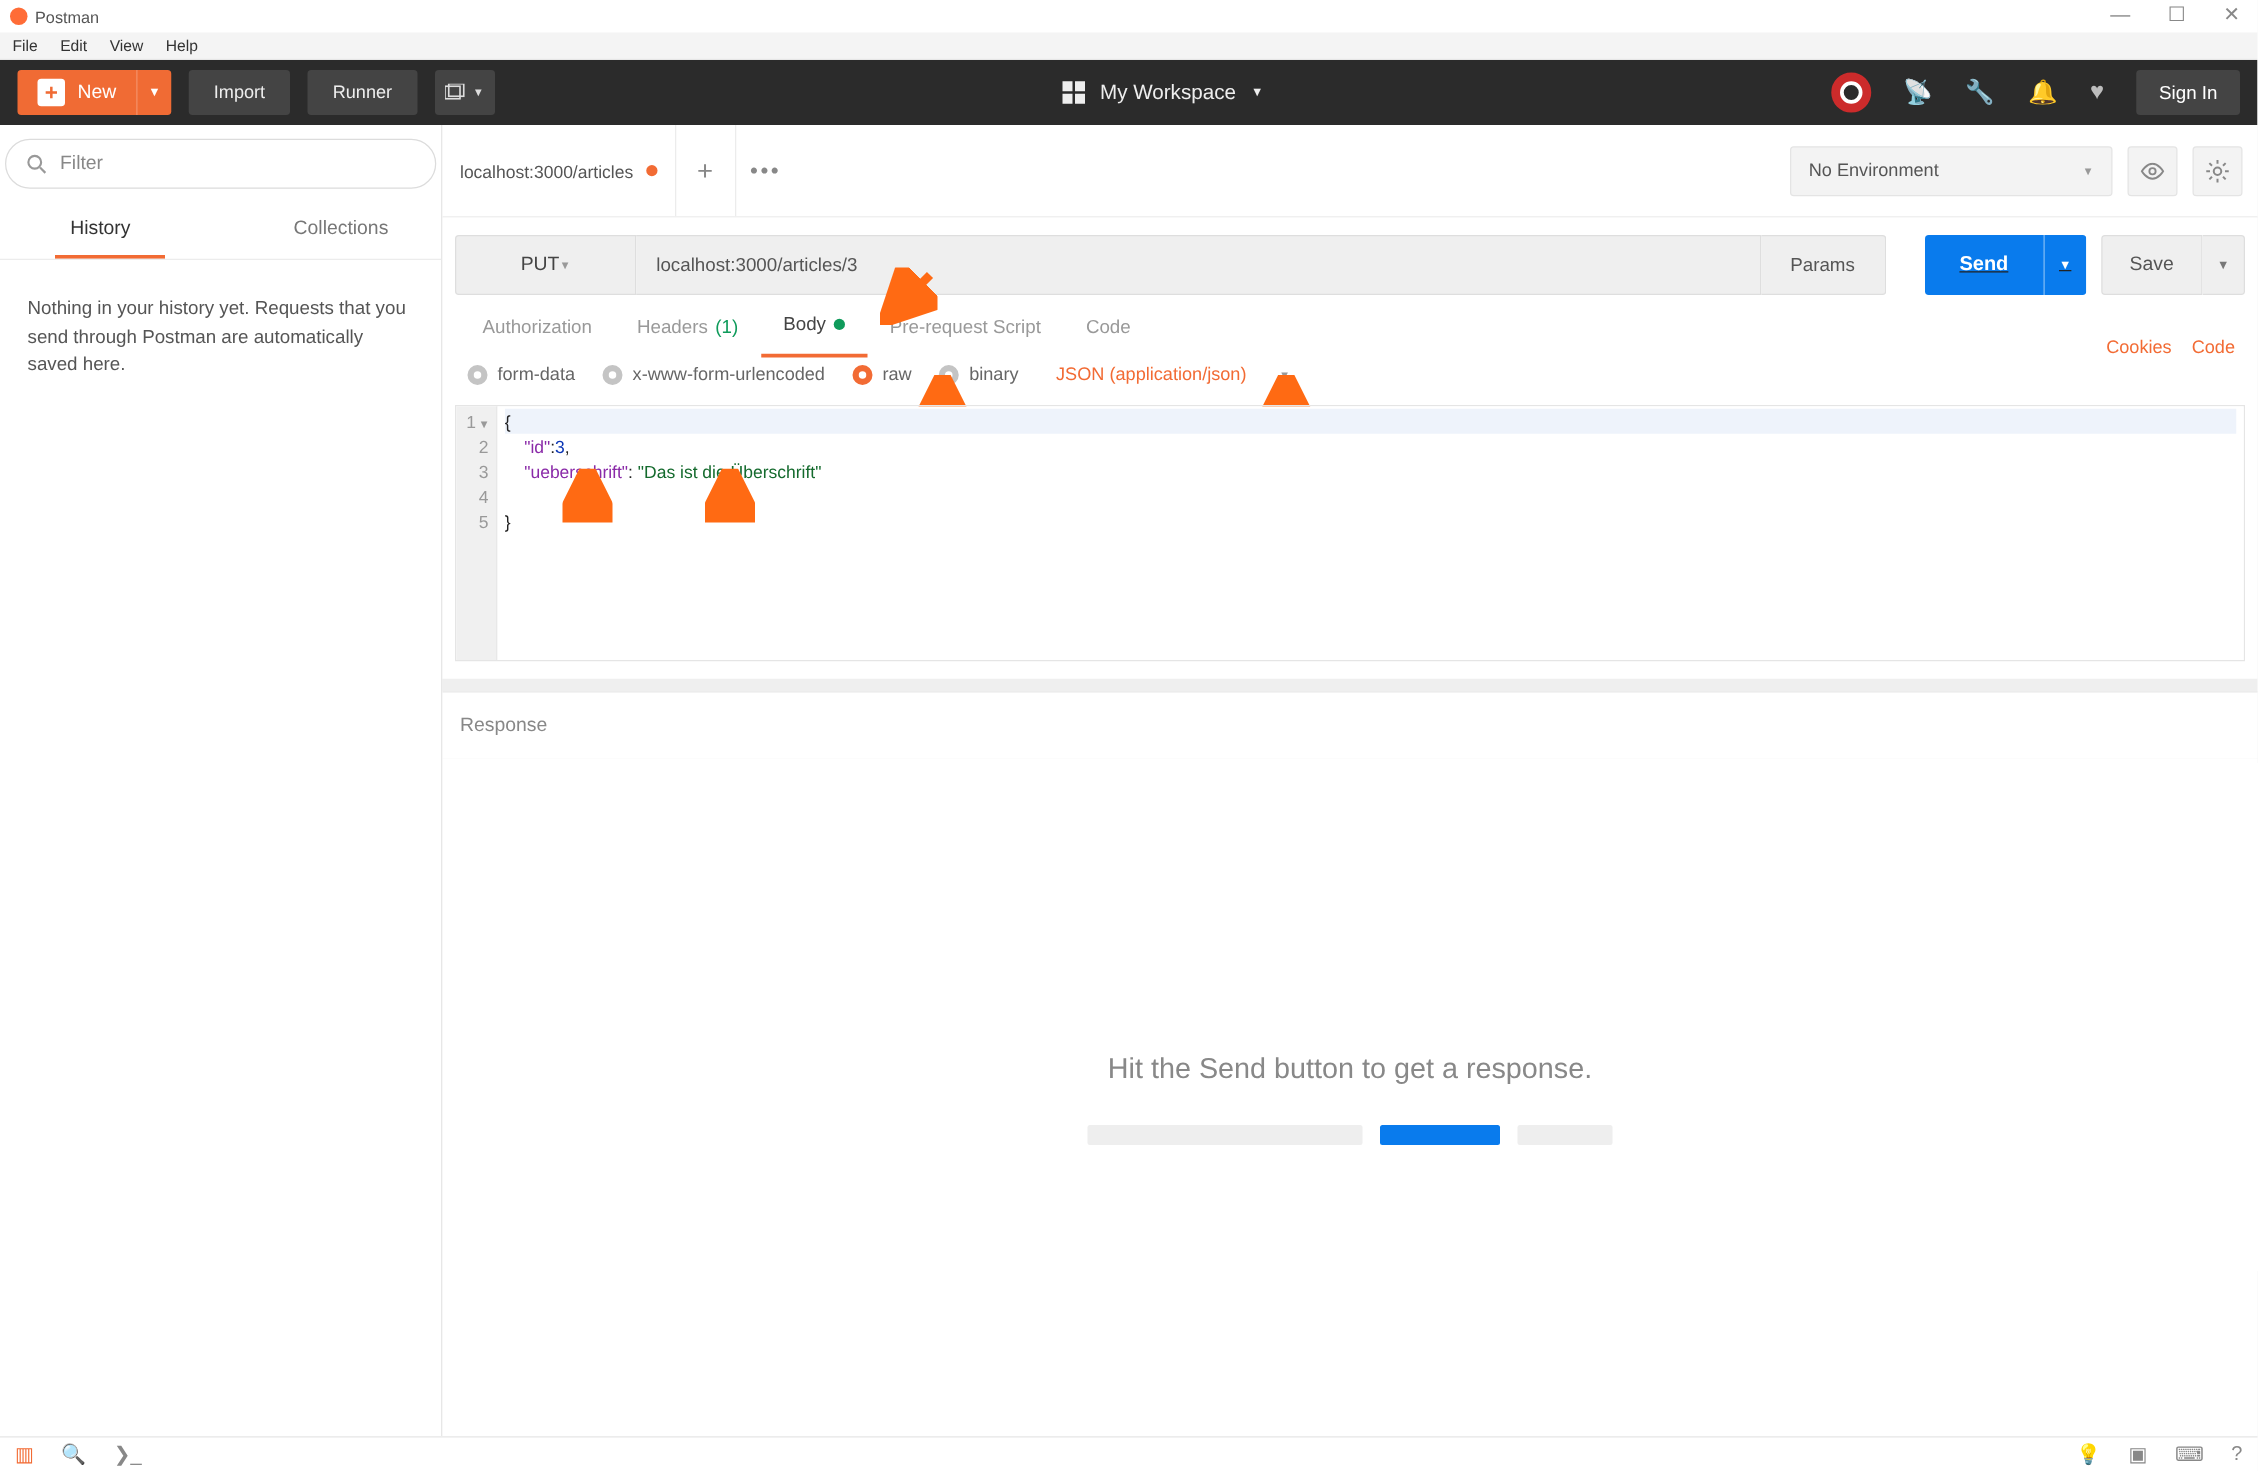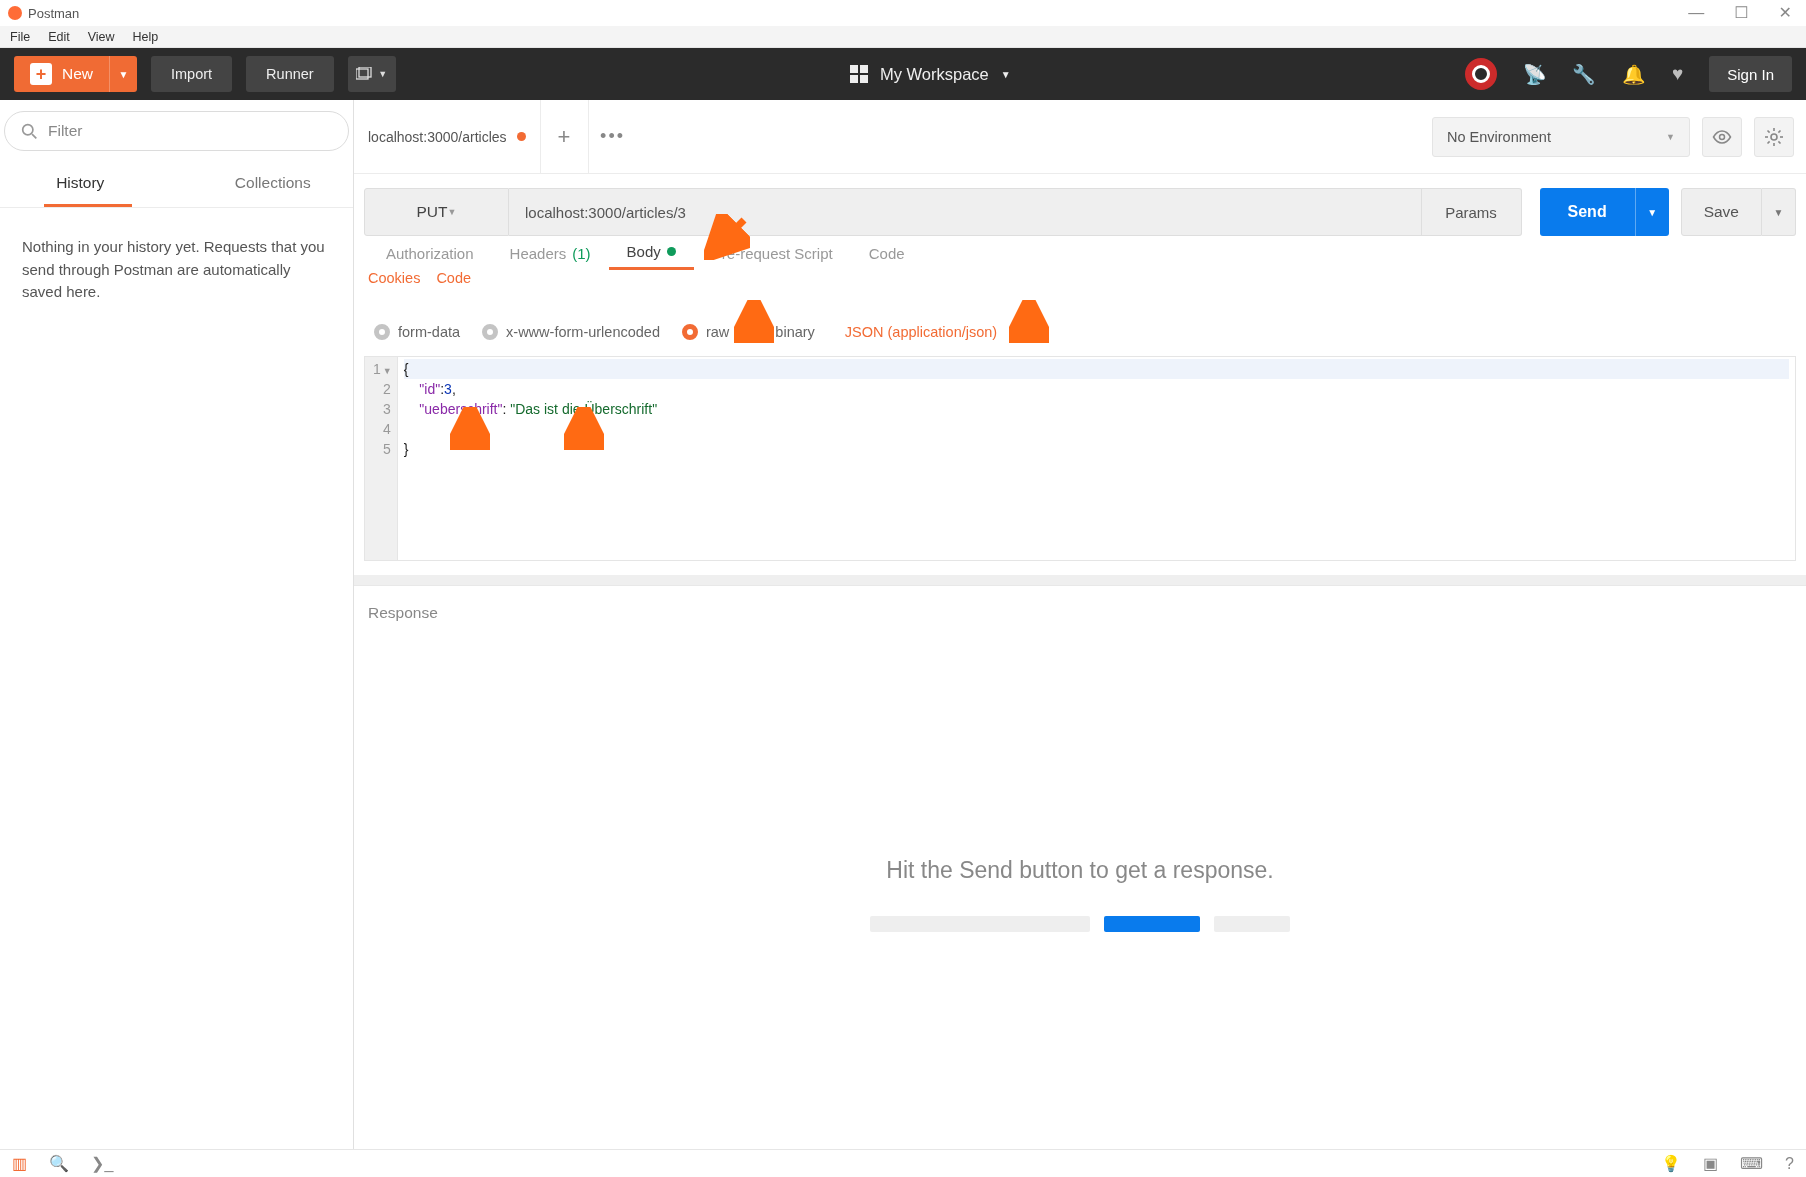--- a/index.html
+++ b/index.html
@@ -53,39 +53,39 @@
   .ellipsis-tab { width: 48px; display: flex; align-items: center; justify-content: center; color: #888; font-size: 18px; letter-spacing: 2px; }
   .tab-row-right { display: flex; align-items: center; gap: 12px; }
   .env-select { width: 258px; height: 40px; background: #f3f3f3; border: 1px solid #e4e4e4; border-radius: 3px; display: flex; align-items: center; justify-content: space-between; padding: 0 14px; font-size: 14.5px; color: #555; }
   .sq-btn { width: 40px; height: 40px; background: #f3f3f3; border: 1px solid #e4e4e4; border-radius: 3px; display: flex; align-items: center; justify-content: center; color: #777; font-size: 18px; }
 
   .req-panel { background: #fff; margin: 0; padding: 14px 10px 0 10px; }
   .req-bar { display: flex; align-items: stretch; height: 48px; gap: 0; }
   .method-btn { width: 145px; background: #efefef; border: 1px solid #dedede; border-radius: 3px 0 0 3px; display: flex; align-items: center; justify-content: center; font-size: 15.5px; color: #444; font-weight: 500; }
   .url-input { flex: 1; background: #efefef; border: 1px solid #dedede; border-left: none; display: flex; align-items: center; padding: 0 16px; font-size: 15px; color: #555; }
   .params-btn { width: 100px; background: #efefef; border: 1px solid #dedede; border-left: none; border-radius: 0 3px 3px 0; display: flex; align-items: center; justify-content: center; font-size: 15px; color: #555; }
-  .send-group { display: flex; margin-left: 18px; }
+  .send-group { display: flex; margin-left: 31px; text-decoration: underline; }
   .send-btn { background: #097bed; color: #fff; padding: 0 28px; display: flex; align-items: center; font-size: 16px; font-weight: 600; border-radius: 3px 0 0 3px; }
   .send-drop { background: #097bed; border-left: 1px solid rgba(255,255,255,0.35); width: 34px; display: flex; align-items: center; justify-content: center; color: #fff; font-size: 10px; border-radius: 0 3px 3px 0; }
   .save-group { display: flex; margin-left: 12px; }
   .save-btn { background: #efefef; border: 1px solid #dedede; color: #555; padding: 0 22px; display: flex; align-items: center; font-size: 15.5px; border-radius: 3px 0 0 3px; }
   .save-drop { background: #efefef; border: 1px solid #dedede; border-left: none; width: 34px; display: flex; align-items: center; justify-content: center; color: #777; font-size: 10px; border-radius: 0 3px 3px 0; }
 
-  .req-subtabs-row { display: flex; align-items: flex-start; justify-content: space-between; height: 50px; padding: 0 4px; flex-direction: column; }
+  .req-subtabs-row { display: flex; align-items: flex-end; justify-content: space-between; height: 50px; padding: 0 4px; }
   .req-subtabs { display: flex; align-items: center; gap: 0; font-size: 15px; color: #999; height: 100%; }
   .subtab { padding: 0 18px; height: 100%; display: flex; align-items: center; gap: 6px; cursor: pointer; }
   .subtab.active { color: #444; border-bottom: 3px solid #f26b34; }
   .headers-count { color: #0f9b5b; }
   .dot-green { width: 9px; height: 9px; border-radius: 50%; background: #0f9b5b; }
   .subtabs-right { display: flex; gap: 16px; font-size: 14.5px; color: #f26b34; padding-right: 4px; }
 
   .body-type-row { display: flex; align-items: center; gap: 22px; padding: 6px 10px 16px 10px; font-size: 14.5px; color: #666; }
   .radio { width: 16px; height: 16px; border-radius: 50%; border: 5px solid #c4c4c4; background: #fff; }
   .radio.sel { border: 5px solid #f26b34; }
-  .radio-item { display: flex; align-items: center; gap: 8px; margin-top: 32px; }
+  .radio-item { display: flex; align-items: center; gap: 8px; }
   .content-type { color: #f26b34; margin-left: 8px; }
 
   .code-editor { border: 1px solid #e5e5e5; height: 205px; display: flex; font-family: Consolas, Menlo, monospace; font-size: 14px; margin: 0 0 14px 0; overflow: hidden; }
   .gutter { background: #f0f0f0; color: #999; text-align: right; padding: 2px 6px 0 8px; line-height: 20px; user-select: none; border-right: 1px solid #e5e5e5; min-width: 30px; }
   .gutter .ln { height: 20px; }
   .gutter .fold { display: inline-block; width: 8px; color: #999; font-size: 9px; margin-left: 2px; }
   .code { padding: 2px 6px 0 6px; line-height: 20px; flex: 1; background: #fff; position: relative; }
   .code .line { height: 20px; white-space: pre; }
   .tok-key { color: #8a2aa8; }
   .tok-str { color: #146a2d; }

